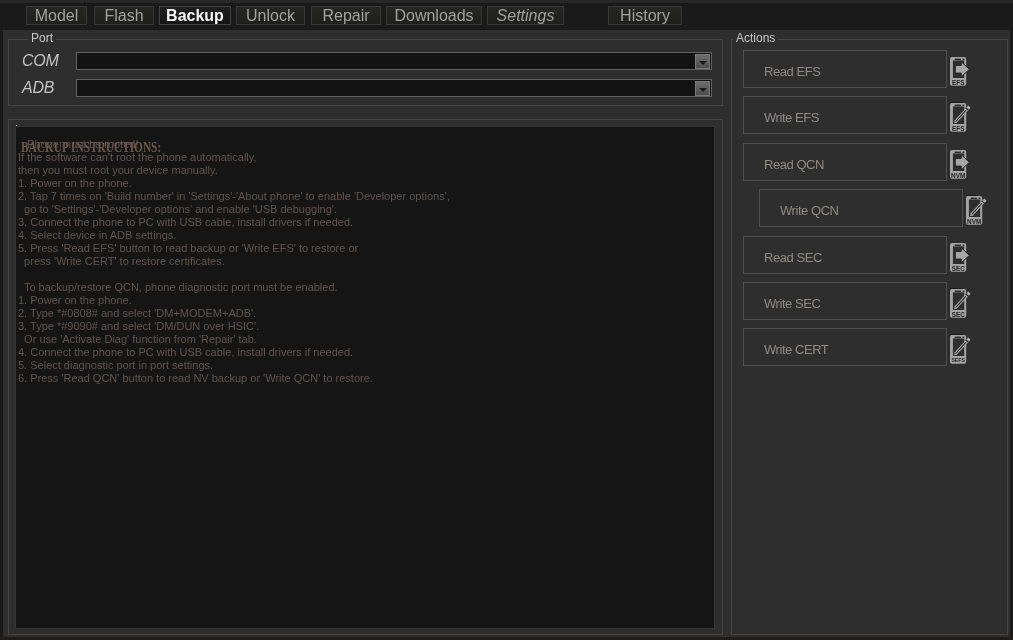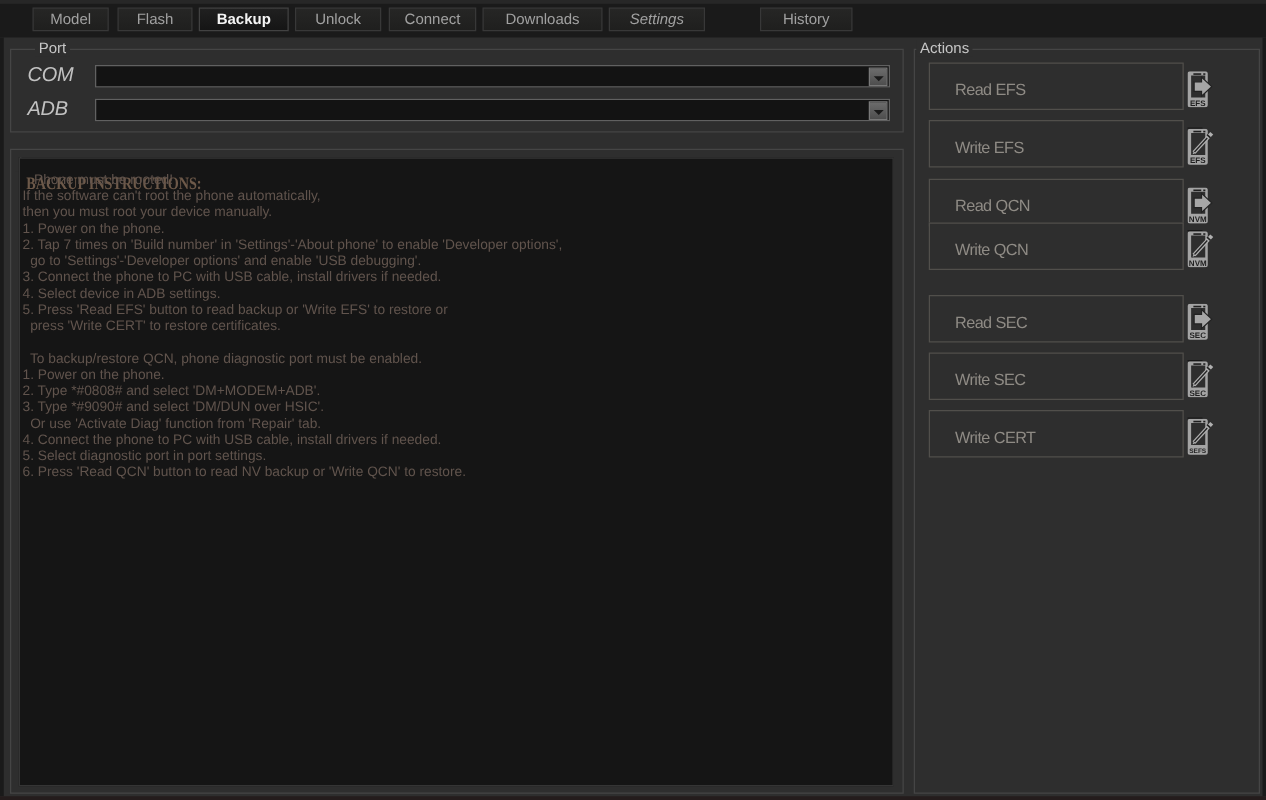--- a/index.html
+++ b/index.html
@@ -3,21 +3,21 @@
 <meta charset="utf-8">
 <style>
   html,body{margin:0;padding:0;}
   body{width:1013px;height:640px;position:relative;overflow:hidden;
        background:#2e2e2e;font-family:"Liberation Sans",sans-serif;}
   .abs{position:absolute;}
   
   #topstrip{left:0;top:0;width:1013px;height:3px;background:#272727;}
   #tabbar{left:0;top:3px;width:1013px;height:27px;background:#1a1a1a;}
   .tab{position:absolute;top:6px;height:17px;line-height:17px;text-align:center;
-       font-size:12px;color:#a1a1a1;background:linear-gradient(#262625,#1f1f1e);
+       font-size:16px;color:#a1a1a1;background:linear-gradient(#262625,#1f1f1e);
        border:1px solid #383838;}
   .tab.active{background:linear-gradient(#202020,#151515);border-color:#424242;
        color:#f4f4f4;font-weight:bold;}
   
   #ledge{left:0;top:30px;width:3px;height:607px;background:#1a1a1a;}
   #redge{left:1010px;top:30px;width:3px;height:607px;background:#1a1a1a;}
   #bedge{left:0;top:637px;width:1013px;height:3px;background:#241c1c;}
   
   .group{position:absolute;border:1px solid #454545;box-sizing:border-box;}
   .gtitle{position:absolute;font-size:12px;color:#c6c6c6;background:#2e2e2e;
@@ -71,21 +71,21 @@
    <path d="M3.6 21.0 L4.5 20.5 L4.1 20.1 Z" fill="#222"></path>
   </g>
  </defs>
 </svg>
 <div class="abs" id="topstrip"></div>
 <div class="abs" id="tabbar"></div>
 <div class="tab" style="left:26px;width:59px;">Model</div>
 <div class="tab" style="left:94px;width:58px;">Flash</div>
 <div class="tab active" style="left:159px;width:70px;">Backup</div>
 <div class="tab" style="left:236px;width:67px;">Unlock</div>
-<div class="tab" style="left:311px;width:68px;">Connect</div>
+<div class="tab" style="left:311px;width:68px;">Repair</div>
 <div class="tab" style="left:386px;width:94px;">Downloads</div>
 <div class="tab" style="left:487px;width:75px;font-style:italic;">Settings</div>
 <div class="tab" style="left:568px;width:72px;margin-left:40px;">History</div>
 <div class="abs" id="ledge"></div>
 <div class="abs" id="redge"></div>
 <div class="abs" id="bedge"></div>
 
 <div class="group" style="left:8px;top:39px;width:715px;height:67px;"></div>
 <div class="gtitle" style="left:28px;top:32px;">Port</div>
 <div class="lbl" style="left:22px;top:55px;">COM</div>
@@ -139,21 +139,21 @@
       <text x="8.2" y="27.8" font-family="Liberation Sans" font-size="6.4" font-weight="bold" fill="#1f1f1f" text-anchor="middle">EFS</text>
     </svg>
   </div>
 <div class="abtn" style="top:143px;">
     <span class="t">Read QCN</span>
  <svg width="22" height="29" viewBox="0 0 22 29">
       <use href="#phread"></use>
       <text x="8.2" y="27.8" font-family="Liberation Sans" font-size="6.4" font-weight="bold" fill="#1f1f1f" text-anchor="middle">NVM</text>
     </svg>
   </div>
-<div class="abtn" style="top:178px;">
+<div class="abtn" style="top:189px;margin-left:16px;">
     <span class="t">Write QCN</span>
     <span class="wbar"></span>
  <svg width="22" height="29" viewBox="0 0 22 29">
       <use href="#phwrite"></use>
       <text x="8.2" y="27.8" font-family="Liberation Sans" font-size="6.4" font-weight="bold" fill="#1f1f1f" text-anchor="middle">NVM</text>
     </svg>
   </div>
 <div class="abtn" style="top:236px;">
     <span class="t">Read SEC</span>
  <svg width="22" height="29" viewBox="0 0 22 29">

